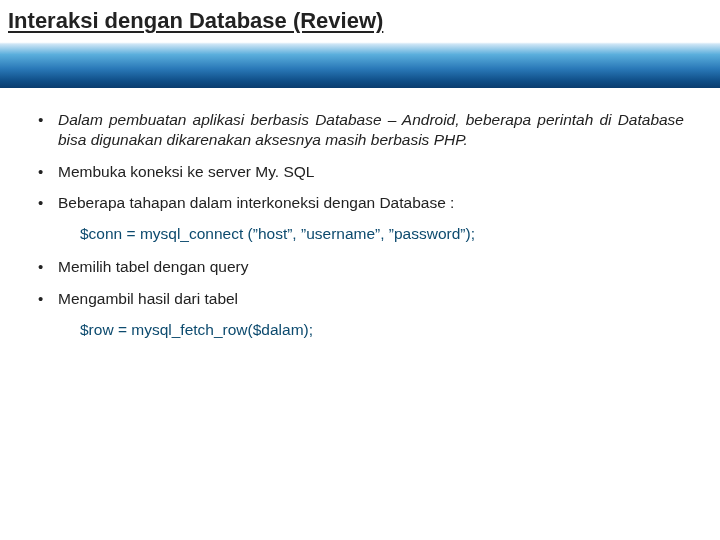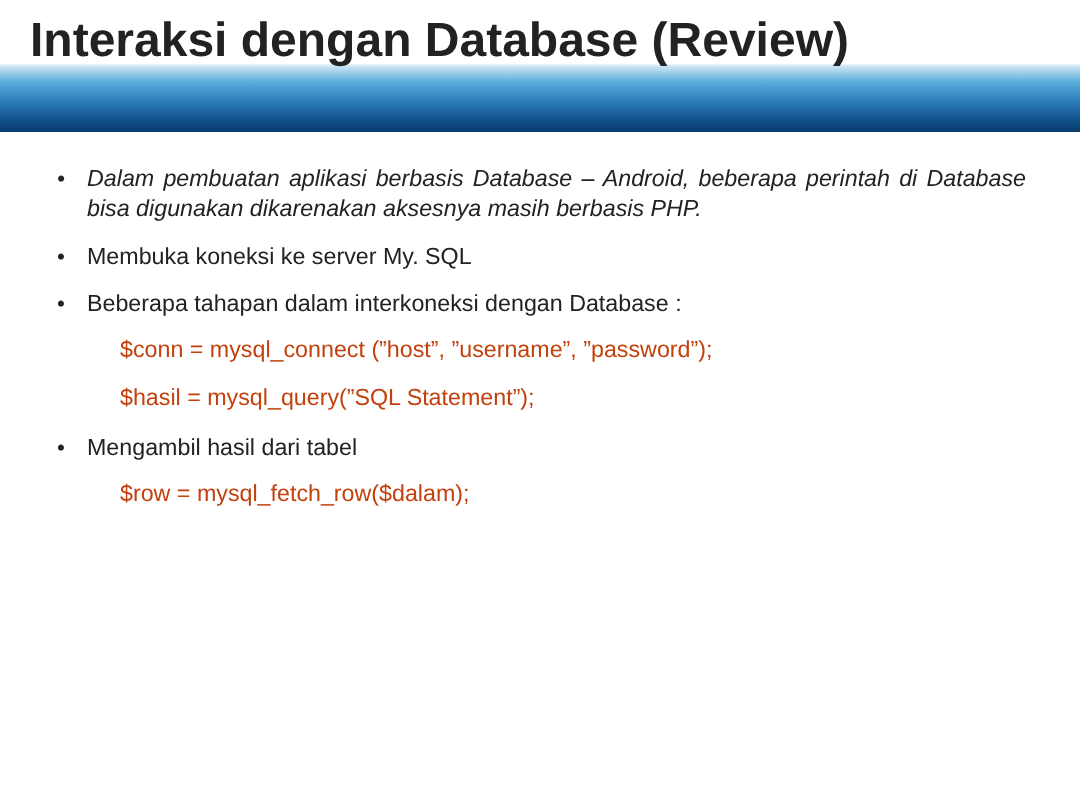--- a/index.html
+++ b/index.html
@@ -18,24 +18,25 @@
       #cfe6f6 50%,
       #5aaedc 62%,
       #2a79b8 78%,
       #0f4e87 92%,
       #0a3d6e 100%);
     position: relative;
   }
   .title {
     position: absolute;
     top: 8px;
-    left: 20px;
-    font-size: 32px;
+    left: 8px;
+    font-size: 22px;
     font-weight: bold;
     color: #222;
+    text-decoration: underline;
     text-underline-offset: 3px;
   }
   .content {
     padding: 22px 36px 12px 36px;
   }
   ul.bullets {
     list-style: none;
   }
   ul.bullets > li {
     position: relative;
@@ -51,21 +52,21 @@
     left: 2px;
     top: 0;
     font-size: 15px;
     color: #222;
   }
   .justify { text-align: justify; font-style: italic; }
   .code-line {
     padding-left: 44px;
     margin: 4px 0 14px 0;
     font-size: 15.5px;
-    color: #c2410c;
+    color: #0c4a6e;
     font-family: Arial, Helvetica, sans-serif;
   }
 </style>
 </head>
 <body>
 
 <div class="header-band">
   <div class="title">Interaksi dengan Database (Review)</div>
 </div>
 
@@ -74,19 +75,21 @@
 
     <li class="justify">Dalam pembuatan aplikasi berbasis Database – Android, beberapa perintah di Database bisa digunakan dikarenakan aksesnya masih berbasis PHP.</li>
 
     <li>Membuka koneksi ke server My. SQL</li>
 
     <li>Beberapa tahapan dalam interkoneksi dengan Database :</li>
   </ul>
   <div class="code-line">$conn = mysql_connect (”host”, ”username”, ”password”);</div>
 
 
-  <div class="code-line">$hasil = mysql_query(”SQL Statement”);</div>
+  <ul class="bullets">
+    <li>Memilih tabel dengan query</li>
+  </ul>
 
   <ul class="bullets">
     <li>Mengambil hasil dari tabel</li>
   </ul>
   <div class="code-line">$row = mysql_fetch_row($dalam);</div>
 </div>
 
 </body></html>

